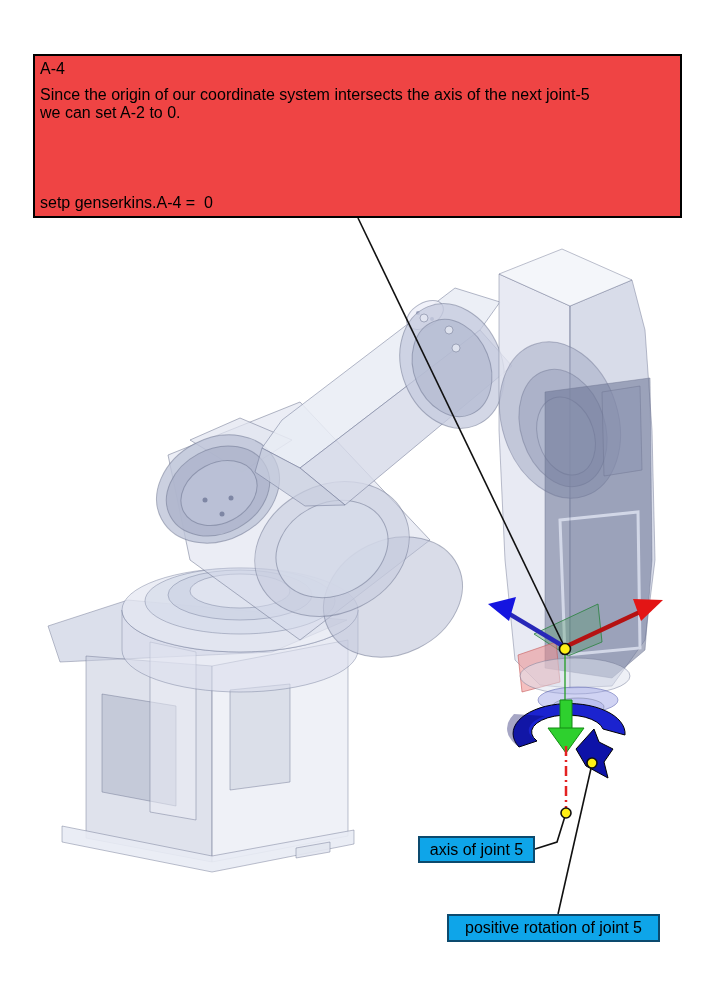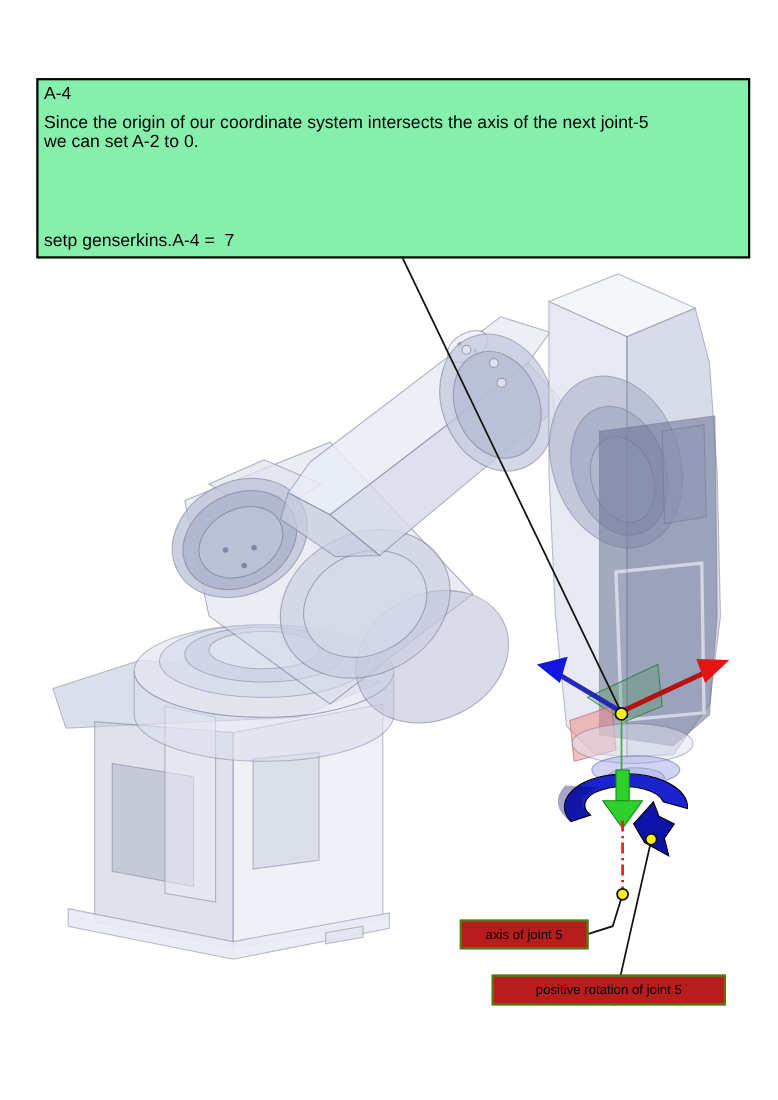--- a/index.html
+++ b/index.html
@@ -3,34 +3,34 @@
 <meta charset="utf-8">
 <style>
   html,body{margin:0;padding:0;background:#fff;}
   #canvas{
     position:relative;width:707px;height:1000px;background:#ffffff;overflow:hidden;
     font-family:"Liberation Sans", sans-serif;color:#000;
   }
   #scene{position:absolute;left:0;top:0;}
   .note-box{
     position:absolute;left:33px;top:54px;width:649px;height:164px;
-    background:#86efac;border:2px solid #000;box-sizing:border-box;
-    font-size:16px;line-height:18px;margin-top:17px;
+    background:#ef4444;border:2px solid #000;box-sizing:border-box;
+    font-size:16px;line-height:18px;
   }
   .note-title{position:absolute;left:5px;top:4px;}
   .note-body{position:absolute;left:5px;top:30px;right:2px;}
   .note-body span{display:block;}
   .note-cmd{position:absolute;left:5px;top:138px;white-space:pre;}
   .callout{
-    position:absolute;background:#b91c1c;border:2px solid #4d7c0f;box-sizing:border-box;
-    font-size:12px;display:flex;align-items:center;justify-content:center;
+    position:absolute;background:#0ea5e9;border:2px solid #0c4a6e;box-sizing:border-box;
+    font-size:16px;display:flex;align-items:center;justify-content:center;
     white-space:nowrap;
   }
   #axis-callout{left:418px;top:836px;width:117px;height:27px;}
-  #rotation-callout{left:447px;top:886px;width:213px;height:28px;}
+  #rotation-callout{left:447px;top:914px;width:213px;height:28px;}
 </style>
 </head>
 <body>
 
 <div id="canvas">
 
   <svg id="scene" width="707" height="1000" viewBox="0 0 707 1000">
 
     <g stroke="rgba(108,116,145,0.45)" stroke-width="1">
       <polygon points="48,626 128,600 347,620 272,652 60,662" fill="rgba(210,215,230,0.80)"></polygon>
@@ -132,20 +132,20 @@
     <circle cx="592" cy="763" r="5" fill="#ffef15" stroke="#111" stroke-width="1.6"></circle>
     <circle cx="566" cy="813" r="5" fill="#ffef15" stroke="#111" stroke-width="1.6"></circle>
   </svg>
 
   <div class="note-box">
     <div class="note-title">A-4</div>
     <div class="note-body">
       <span>Since the origin of our coordinate system intersects the axis of the next joint-5</span>
       <span>we can set A-2 to 0.</span>
     </div>
-    <div class="note-cmd">setp genserkins.A-4 =  7</div>
+    <div class="note-cmd">setp genserkins.A-4 =  0</div>
   </div>
 
   <div id="axis-callout" class="callout">axis of joint 5</div>
 
   <div id="rotation-callout" class="callout">positive rotation of joint 5</div>
 
 </div>
 
 </body></html>

